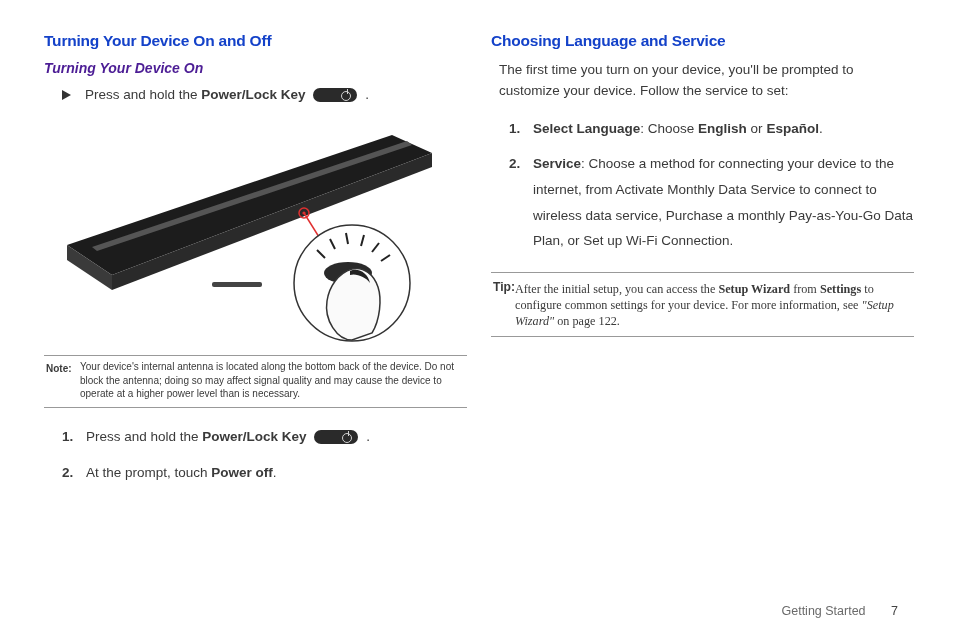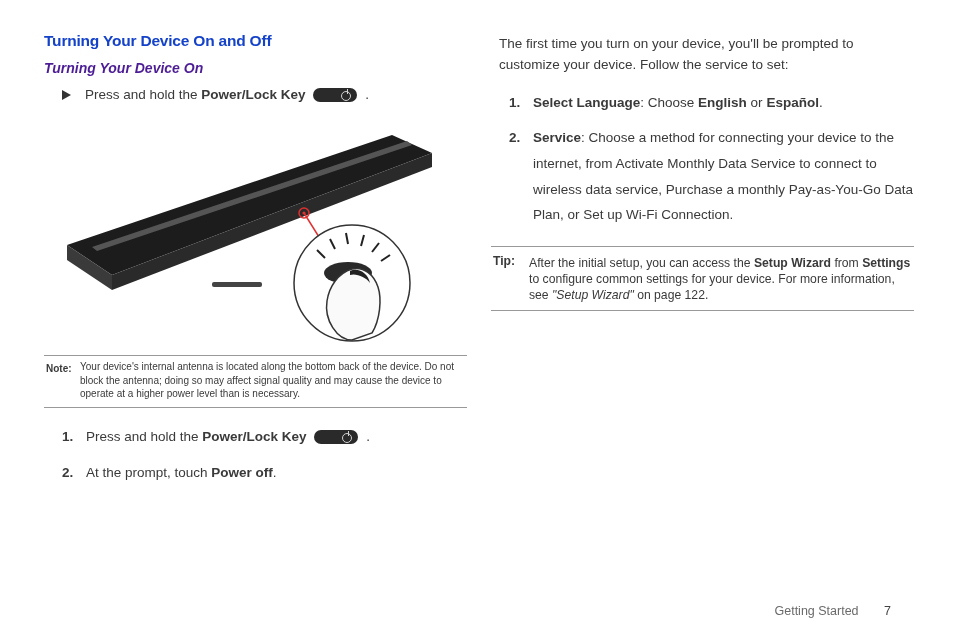--- a/index.html
+++ b/index.html
@@ -122,27 +122,27 @@
     margin: 2px 0 14px 8px;
   }
   .tip-box {
     border-top: 1px solid #999;
     border-bottom: 1px solid #999;
     padding: 6px 2px;
     margin: 18px 0 0 0;
     font-size: 12.2px;
     line-height: 1.35;
   }
-  .tip-body { margin-left: 36px; display: block; }
+  .tip-body { margin-left: 22px; display: block; font-family: Liberation Serif, serif; }
   .bold { font-weight: bold; }
   .ital { font-style: italic; }
   .footer {
     position: absolute;
     bottom: 18px;
-    right: 63px;
+    right: 56px;
     font-size: 12.5px;
     color: #6a6a6a;
   }
   .footer .pnum { margin-left: 22px; color: #444; }
 </style>
 </head>
 <body>
 
 <div class="page">
 
@@ -215,20 +215,21 @@
       <li>
         <span class="num">2.</span>
         <span class="txt">
           <span>At the prompt, touch </span><span class="bold">Power off</span><span>.</span>
         </span>
       </li>
     </ol>
   </div>
 
   <div class="col">
+    <h2 class="section">Choosing Language and Service</h2>
     <p class="intro-p">The first time you turn on your device, you'll be prompted to customize your device. Follow the service to set:</p>
 
     <ol class="steps">
       <li>
         <span class="num">1.</span>
         <span class="txt">
           <span class="bold">Select Language</span><span>: Choose </span><span class="bold">English</span><span> or </span><span class="bold">Español</span><span>.</span>
         </span>
       </li>
       <li>

